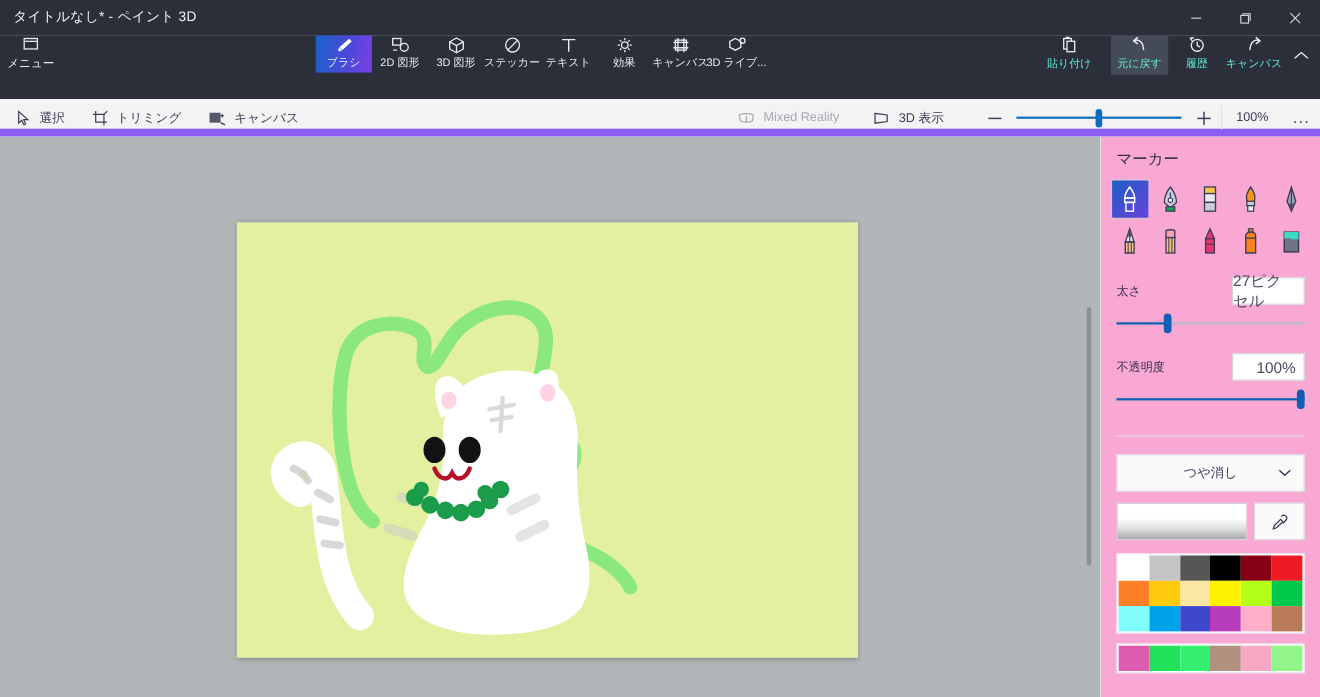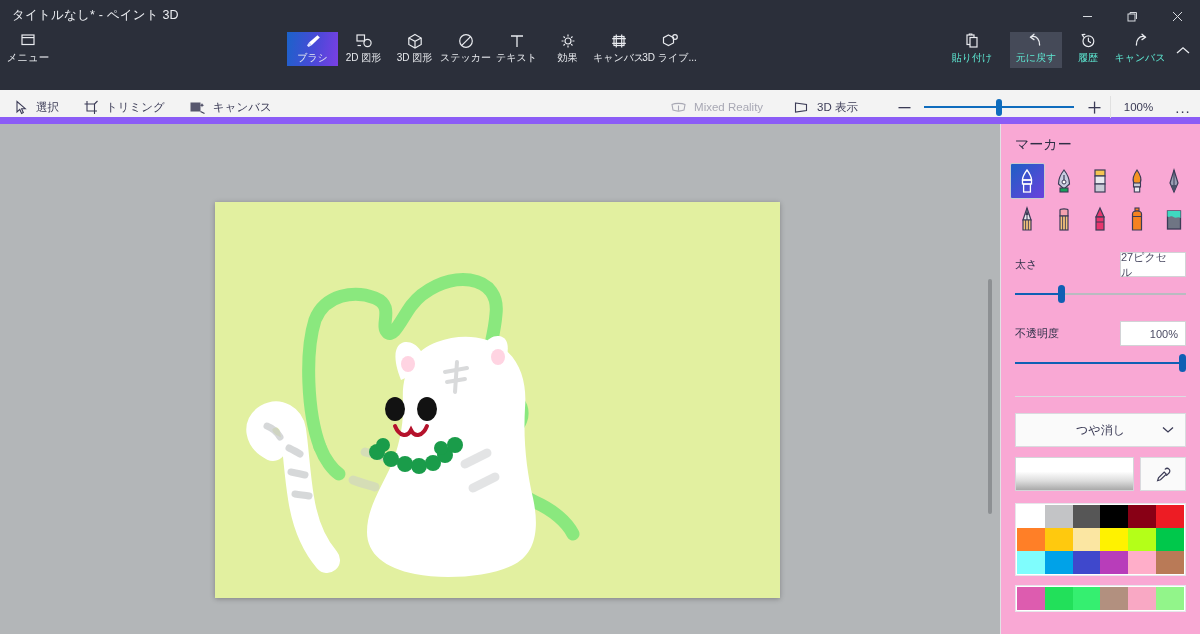--- a/index.html
+++ b/index.html
@@ -91,21 +91,21 @@
 
   .brushgrid { display: grid; grid-template-columns: repeat(5, 1fr); gap: 4px; padding: 0 10px; }
   .brush { height: 34px; display: flex; align-items: center; justify-content: center; border-radius: 1px; }
   .brush.active { background: linear-gradient(135deg, #1d5fc4, #6a41dd); box-shadow: 0 0 0 1px #c9cbd0; }
 
   .field { padding: 0 14px; }
   .field-row { display: flex; align-items: center; justify-content: space-between; margin-top: 16px; }
   .field-label { font-size: 11px; color: #33334c; }
   .field-box {
     width: 66px; height: 25px; background: #fff; border: 1px solid #d2d3d6;
-    font-size: 11px; color: #4b4b63; display: flex; align-items: center; justify-content: flex-end; padding-right: 7px;
+    font-size: 14px; color: #4b4b63; display: flex; align-items: center; justify-content: flex-end; padding-right: 7px;
   }
   .slider { position: relative; height: 22px; margin-top: 6px; display: flex; align-items: center; }
   .slider .rail { width: 100%; height: 2px; background: #b9bbc0; }
   .slider .fill { position: absolute; left: 0; height: 2px; background: #0f5fb4; }
   .slider .knob { position: absolute; width: 7px; height: 18px; background: #0f5fb4; border-radius: 3.5px; }
 
   .divider { height: 1px; background: #dcdde1; margin: 22px 14px 0 14px; }
 
   .dropdown {
     margin: 16px 14px 0 14px; height: 34px; background: #fafafa; border: 1px solid #d9dade;

